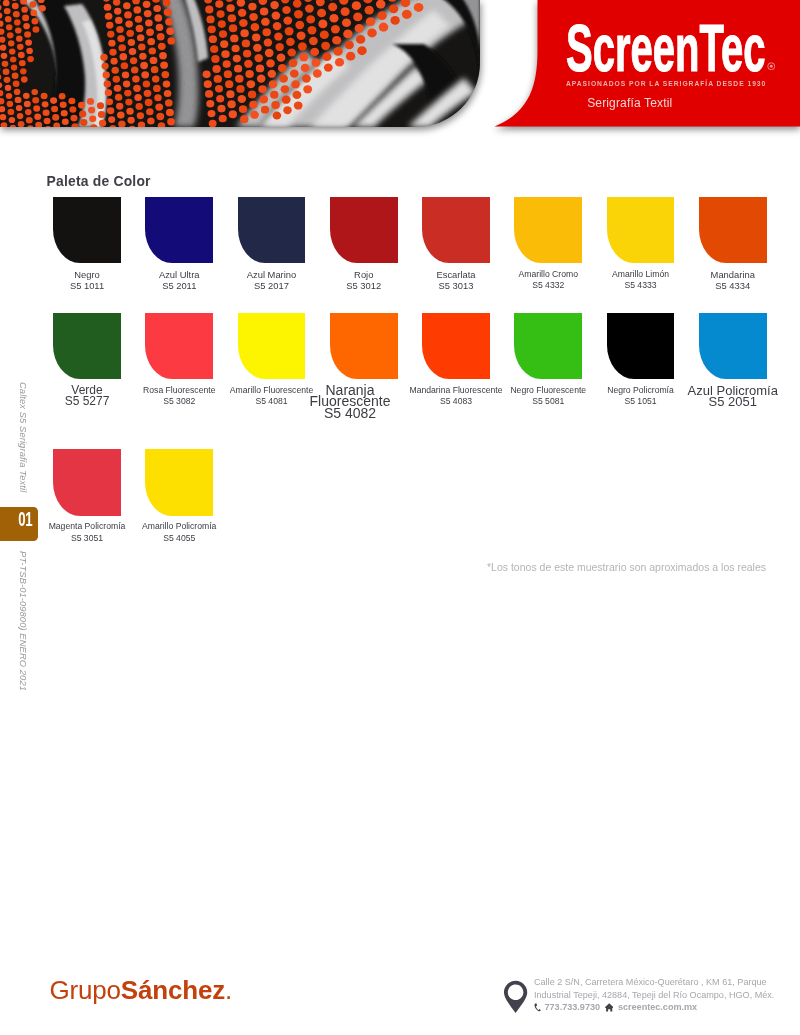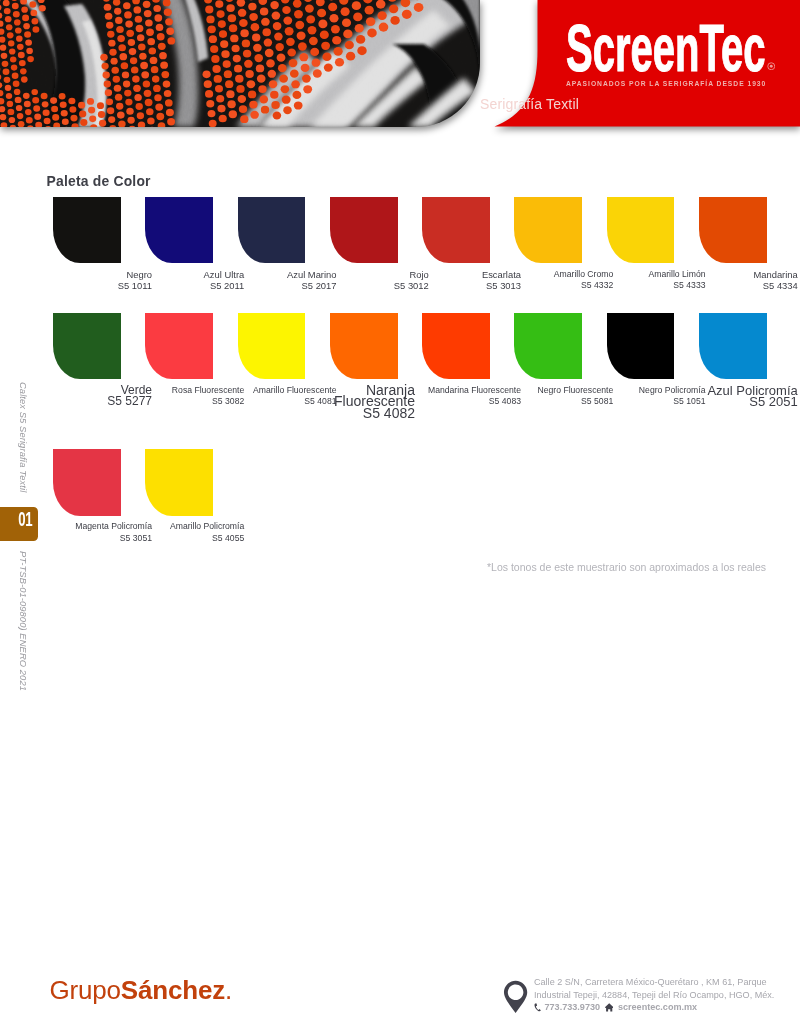--- a/index.html
+++ b/index.html
@@ -23,30 +23,30 @@
   .logo-word{position:absolute;left:85.5px;top:15.2px;
              font-family:"Liberation Sans",sans-serif;font-weight:bold;
              font-size:66px;color:#ffffff;white-space:nowrap;
              -webkit-text-stroke:1.1px #ffffff;
              transform:scaleX(.6065);transform-origin:0 0;line-height:66px;}
   .logo-reg{position:absolute;left:286.5px;top:61.5px;width:8.5px;height:8.5px;}
   .logo-tagline{position:absolute;left:85.5px;top:78.6px;
                 font-size:7.3px;letter-spacing:1.06px;color:#eeb1ad;
                 font-weight:bold;white-space:nowrap;
                 transform:scaleX(.92);transform-origin:0 0;}
-  .logo-sub{position:absolute;left:0px;top:95.6px;width:283.5px;text-align:left;
-            font-size:14px;color:#f3d4d1;letter-spacing:.16px;}
+  .logo-sub{position:absolute;left:8px;top:95.6px;width:283.5px;text-align:center;
+            font-size:12px;color:#f3d4d1;letter-spacing:.16px;}
 
   
   .section-title{position:absolute;left:46.6px;top:172.5px;font-size:13.9px;
                  font-weight:bold;color:#3f4048;letter-spacing:.2px;}
 
   
   .sw{position:absolute;width:67.6px;height:66.6px;border-bottom-left-radius:27px 34px;}
-  .sw-lbl{position:absolute;width:130px;text-align:right;color:#3b3c44;
+  .sw-lbl{position:absolute;width:130px;text-align:center;color:#3b3c44;
           line-height:11.4px;}
   .sw-lbl .n{display:block;}
   .sw-lbl .c{display:block;}
 
   
   .side{position:absolute;color:#9b9ba0;font-style:italic;font-size:9.35px;
         white-space:nowrap;transform-origin:0 0;letter-spacing:.1px;}
   .pagebadge{position:absolute;left:0;top:506.9px;width:37.8px;height:34px;
              background:#a16207;border-top-right-radius:4.5px;
              border-bottom-right-radius:4.5px;}

